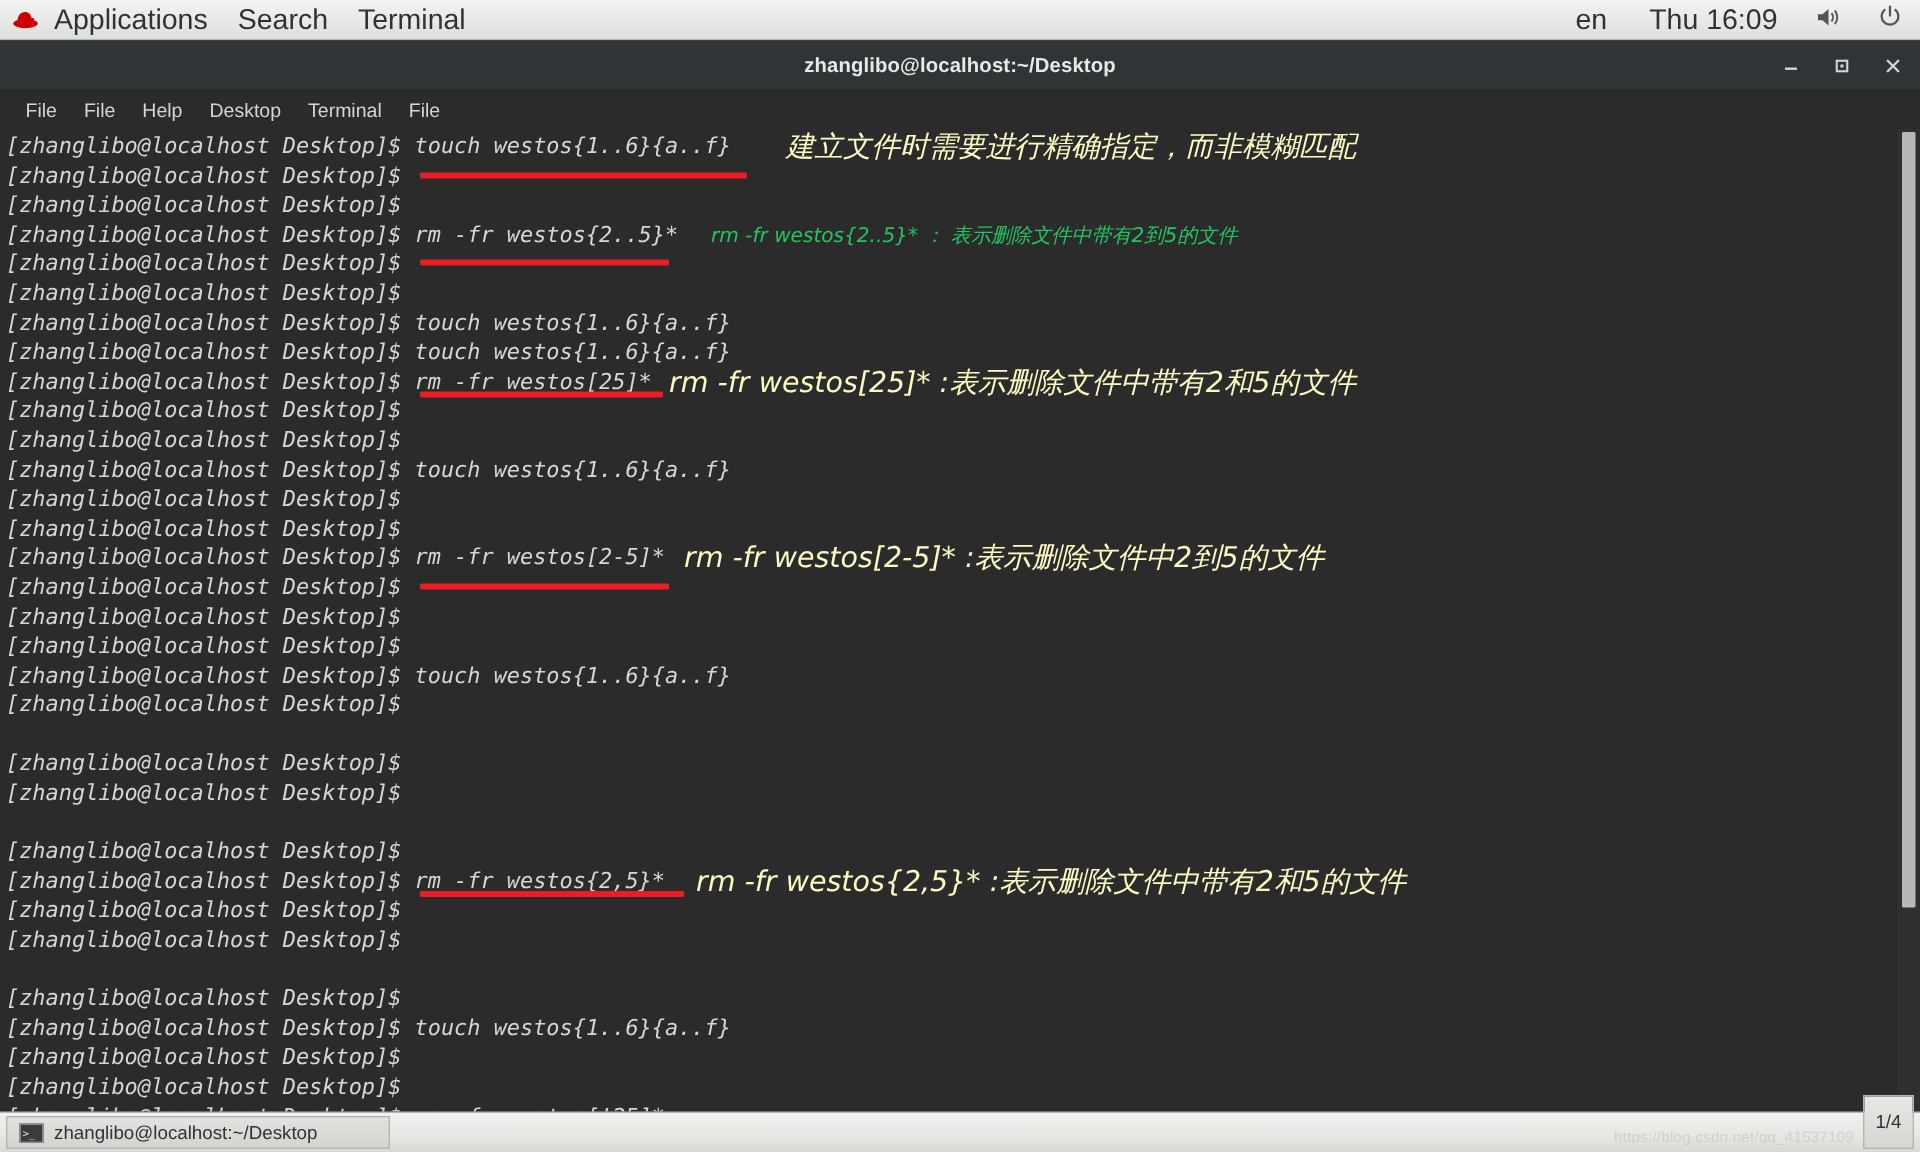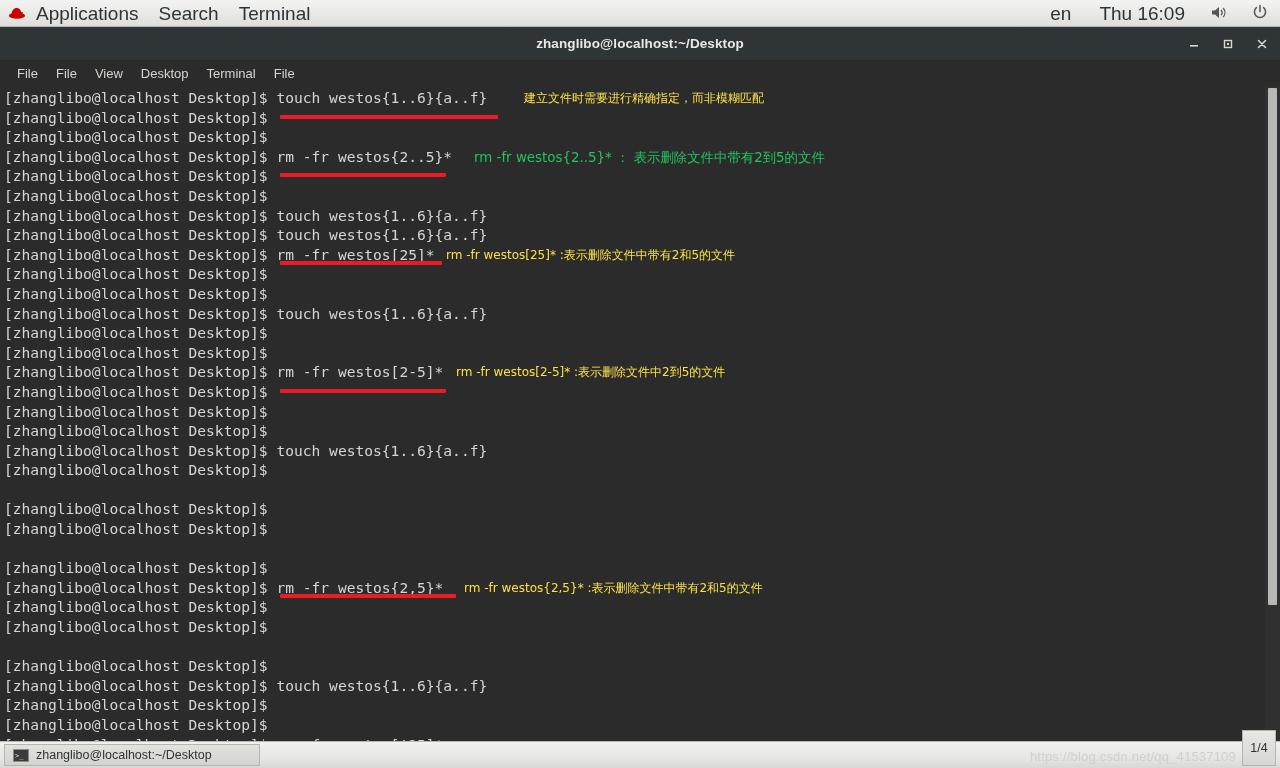--- a/index.html
+++ b/index.html
@@ -70,24 +70,24 @@
     background:#2b2b2b; overflow:hidden;
   }
   #terminal-text {
     position:absolute; top:0; left:0;
     width:1256px; padding:2px 0 0 4px;
     font-family:"DejaVu Sans Mono","Liberation Mono",monospace;
     font-size:14.6px; line-height:19.6px;
     color:#d6d6d6;
     white-space:pre;
   }
-  .tline { height:19.6px; position:relative; white-space:pre; }
+  .tline { height:19.6px; position:relative; white-space:pre;font-style:italic; }
   .cmd { color:#d6d6d6; }
   .note-red    { color:#22c55e; font-size:13.4px; }
-  .note-orange { color:#fde047; font-size:12px; }
+  .note-orange { color:#fef9c3; font-size:19px; }
   .note-red-cn, .note-orange-cn { font-family:"DejaVu Sans","Liberation Sans",sans-serif; }
   .underline {
     position:absolute; height:4px; background:#ed1c24;
     border-radius:1px;
   }
 
   
   #v-scroll-track {
     position:absolute; top:0; right:0; width:15px; height:100%;
     background:#303030;
@@ -115,21 +115,21 @@
     white-space:nowrap;
   }
   #term-icon {
     width:16px; height:13px; background:#3b3b3b;
     border:1px solid #8a8a8a;
     color:#e0e0e0; font-size:7px; line-height:13px;
     padding-left:1px; font-family:"DejaVu Sans Mono",monospace;
   }
   #watermark {
     position:absolute; right:44px; bottom:4px;
-    font-size:13px; color:#cfcfcc; letter-spacing:.2px;
+    font-size:10px; color:#cfcfcc; letter-spacing:.2px;
     white-space:nowrap;
   }
   #workspace-indicator {
     position:absolute; right:4px; bottom:2px;
     width:34px; height:36px;
     background:linear-gradient(to bottom,#e7e7e4,#d6d6d3);
     border:1px solid #b4b4b1;
     font-size:12.5px; color:#2e3436;
     display:flex; align-items:center; justify-content:center;
   }
@@ -187,21 +187,21 @@
         <svg width="12" height="12" viewBox="0 0 12 12" aria-hidden="true">
             <path d="M2.5 2.5 L9.5 9.5 M9.5 2.5 L2.5 9.5" stroke="#d3d7cf" stroke-width="1.6" stroke-linecap="round"></path>
           </svg>
       </div>
     </div>
   </div>
 
   <div id="menu-bar">
     <div class="menu-item">File</div>
     <div class="menu-item">File</div>
-    <div class="menu-item">View</div>
+    <div class="menu-item">Help</div>
     <div class="menu-item">Desktop</div>
     <div class="menu-item">Terminal</div>
     <div class="menu-item">File</div>
   </div>
 
   <div id="terminal-body">
     <div id="terminal-text"><div class="tline"><span class="cmd">[zhanglibo@localhost Desktop]$ </span><span class="cmd">touch westos{1..6}{a..f}</span><span class="note-orange note-orange-cn" style="position: absolute; left: 520px; top: 1px;">建立文件时需要进行精确指定，而非模糊匹配</span></div><div class="tline"><span class="cmd">[zhanglibo@localhost Desktop]$ </span><div class="underline" style="left: 276px; width: 218px; top: 7px;"></div></div><div class="tline"><span class="cmd">[zhanglibo@localhost Desktop]$ </span></div><div class="tline"><span class="cmd">[zhanglibo@localhost Desktop]$ </span><span class="cmd">rm -fr westos{2..5}*</span><span class="note-red note-red-cn" style="position: absolute; left: 470px; top: 1px;">rm -fr westos{2..5}* ： 表示删除文件中带有2到5的文件</span></div><div class="tline"><span class="cmd">[zhanglibo@localhost Desktop]$ </span><div class="underline" style="left: 276px; width: 166px; top: 7px;"></div></div><div class="tline"><span class="cmd">[zhanglibo@localhost Desktop]$ </span></div><div class="tline"><span class="cmd">[zhanglibo@localhost Desktop]$ </span><span class="cmd">touch westos{1..6}{a..f}</span></div><div class="tline"><span class="cmd">[zhanglibo@localhost Desktop]$ </span><span class="cmd">touch westos{1..6}{a..f}</span></div><div class="tline"><span class="cmd">[zhanglibo@localhost Desktop]$ </span><span class="cmd">rm -fr westos[25]*</span><span class="note-orange note-orange-cn" style="position: absolute; left: 442px; top: 1px;">rm -fr westos[25]* :表示删除文件中带有2和5的文件</span><div class="underline" style="left: 276px; width: 162px; top: 16px;"></div></div><div class="tline"><span class="cmd">[zhanglibo@localhost Desktop]$ </span></div><div class="tline"><span class="cmd">[zhanglibo@localhost Desktop]$ </span></div><div class="tline"><span class="cmd">[zhanglibo@localhost Desktop]$ </span><span class="cmd">touch westos{1..6}{a..f}</span></div><div class="tline"><span class="cmd">[zhanglibo@localhost Desktop]$ </span></div><div class="tline"><span class="cmd">[zhanglibo@localhost Desktop]$ </span></div><div class="tline"><span class="cmd">[zhanglibo@localhost Desktop]$ </span><span class="cmd">rm -fr westos[2-5]*</span><span class="note-orange note-orange-cn" style="position: absolute; left: 452px; top: 1px;">rm -fr westos[2-5]* :表示删除文件中2到5的文件</span></div><div class="tline"><span class="cmd">[zhanglibo@localhost Desktop]$ </span><div class="underline" style="left: 276px; width: 166px; top: 7px;"></div></div><div class="tline"><span class="cmd">[zhanglibo@localhost Desktop]$ </span></div><div class="tline"><span class="cmd">[zhanglibo@localhost Desktop]$ </span></div><div class="tline"><span class="cmd">[zhanglibo@localhost Desktop]$ </span><span class="cmd">touch westos{1..6}{a..f}</span></div><div class="tline"><span class="cmd">[zhanglibo@localhost Desktop]$ </span></div><div class="tline"></div><div class="tline"><span class="cmd">[zhanglibo@localhost Desktop]$ </span></div><div class="tline"><span class="cmd">[zhanglibo@localhost Desktop]$ </span></div><div class="tline"></div><div class="tline"><span class="cmd">[zhanglibo@localhost Desktop]$ </span></div><div class="tline"><span class="cmd">[zhanglibo@localhost Desktop]$ </span><span class="cmd">rm -fr westos{2,5}*</span><span class="note-orange note-orange-cn" style="position: absolute; left: 460px; top: 1px;">rm -fr westos{2,5}* :表示删除文件中带有2和5的文件</span><div class="underline" style="left: 276px; width: 176px; top: 16px;"></div></div><div class="tline"><span class="cmd">[zhanglibo@localhost Desktop]$ </span></div><div class="tline"><span class="cmd">[zhanglibo@localhost Desktop]$ </span></div><div class="tline"></div><div class="tline"><span class="cmd">[zhanglibo@localhost Desktop]$ </span></div><div class="tline"><span class="cmd">[zhanglibo@localhost Desktop]$ </span><span class="cmd">touch westos{1..6}{a..f}</span></div><div class="tline"><span class="cmd">[zhanglibo@localhost Desktop]$ </span></div><div class="tline"><span class="cmd">[zhanglibo@localhost Desktop]$ </span></div><div class="tline"><span class="cmd">[zhanglibo@localhost Desktop]$ </span><span class="cmd">rm -fr westos[!25]*</span></div></div>
     <div id="v-scroll-track">
       <div id="v-scroll-thumb"></div>
     </div>

